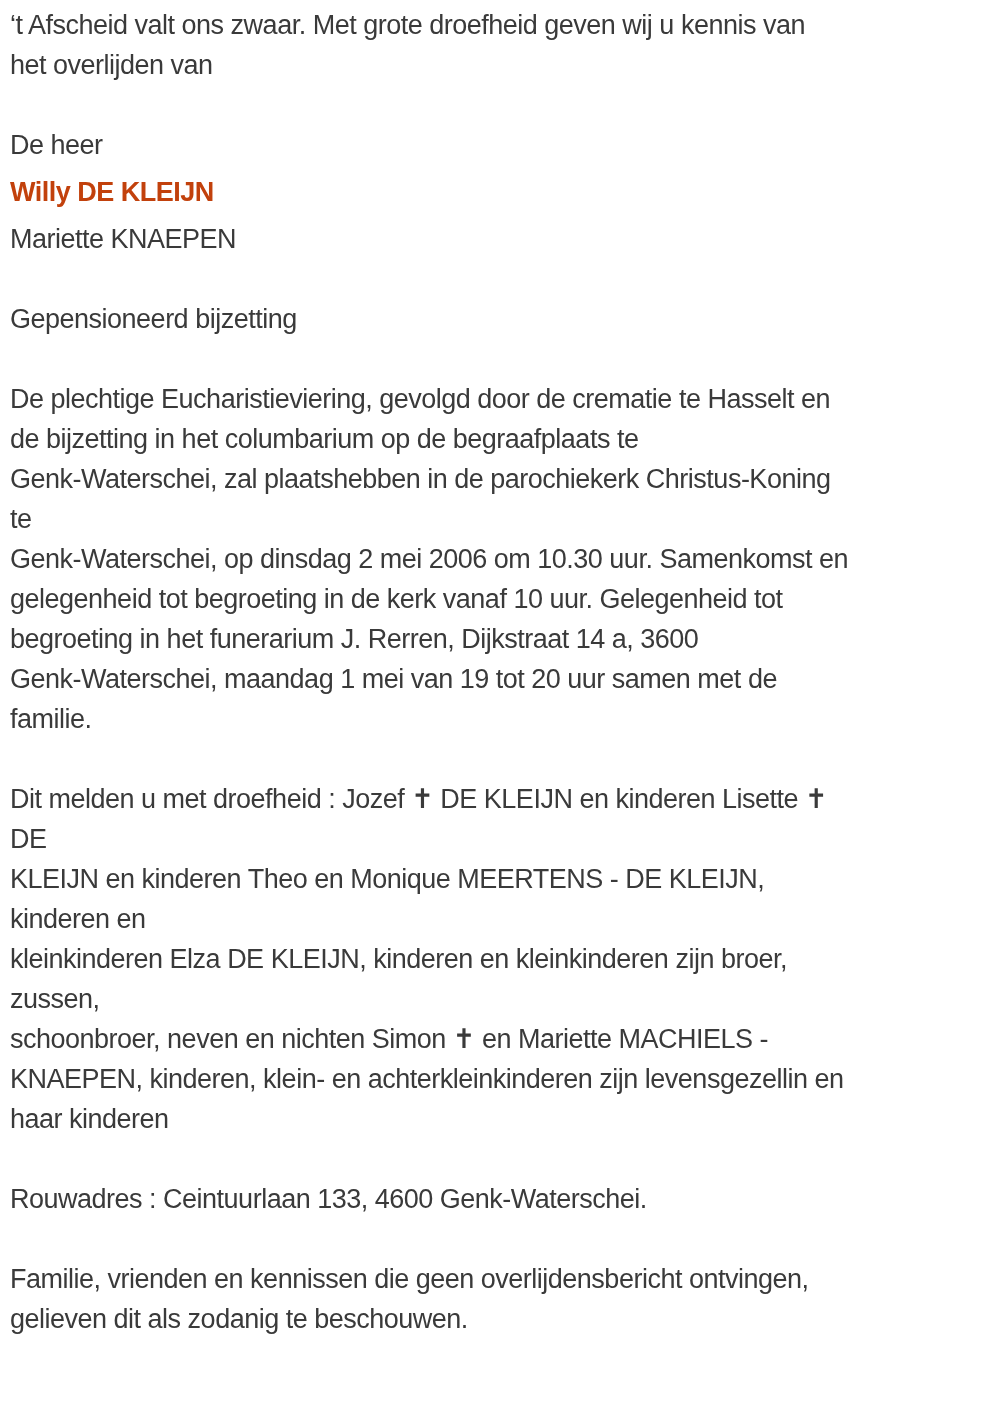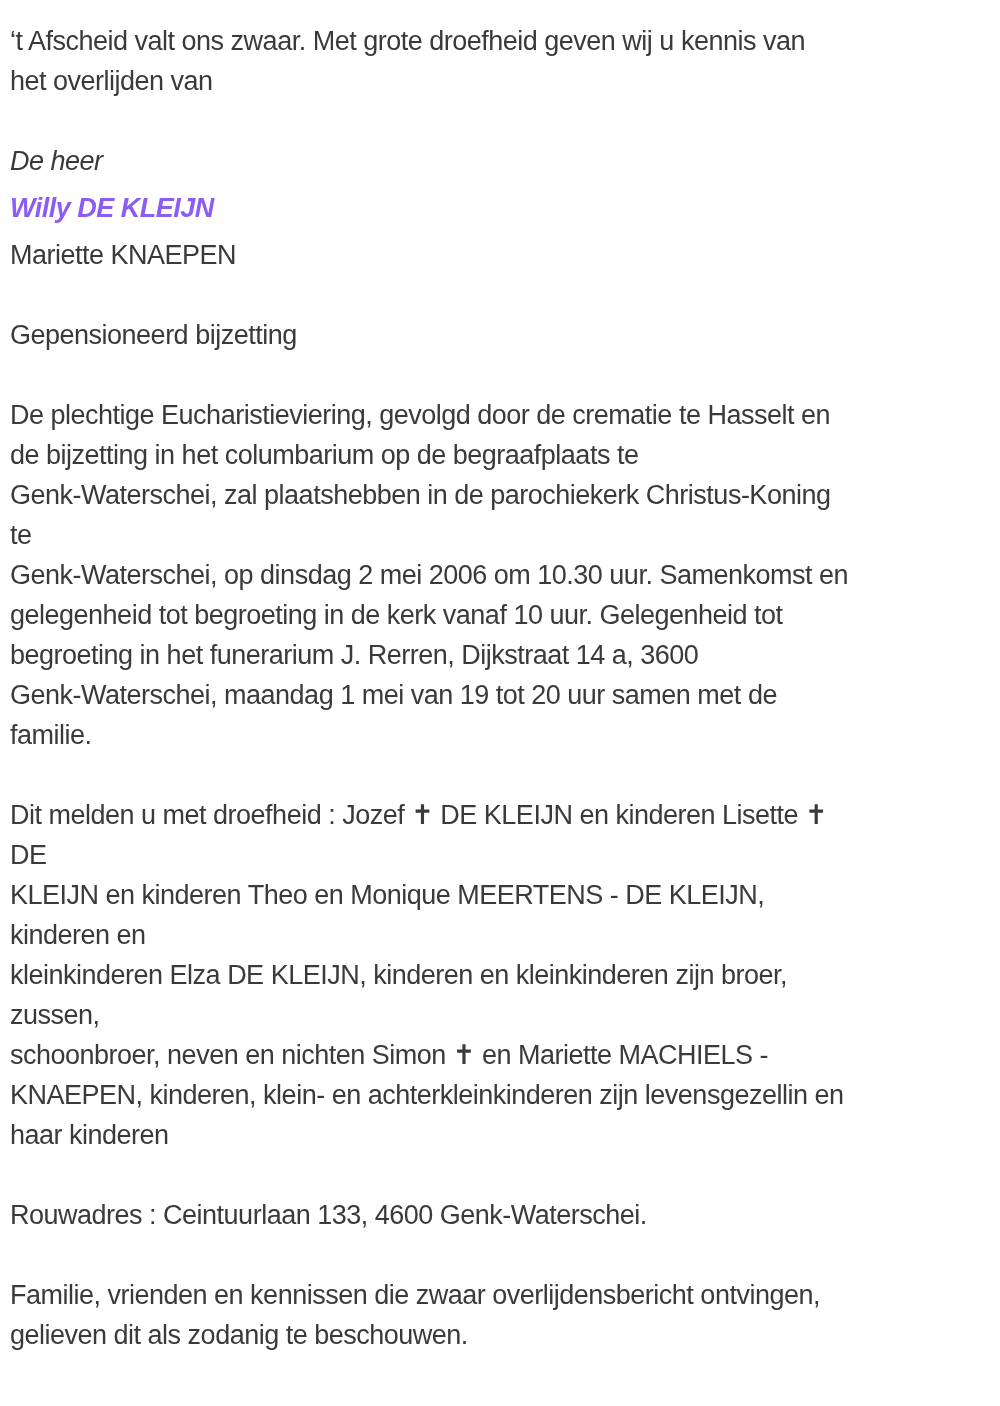--- a/index.html
+++ b/index.html
@@ -11,37 +11,35 @@
   body {
     font-family: "Liberation Sans", "DejaVu Sans", sans-serif;
     color: #3a3a3a;
     min-height: 1406px;
     width: 1000px;
   }
   .page {
     box-sizing: border-box;
     width: 860px;
     padding: 5px 5px 0 10px;
-    margin-top: 16px;
   }
   .page p {
     margin: 0 0 40px 0;
     max-width: 985px;
     font-size: 27px;
     line-height: 40px;
     letter-spacing: -0.5px;
     white-space: pre-line; 
   }
   .page p.tight {
     margin-bottom: 7px;
-    font-style: italic;
   }
   .page p.deceased {
     font-weight: bold;
-    color: #8b5cf6;
+    color: #c2410c;
   }
 </style>
 </head>
 <body>
 
 <article class="page">
   <p>‘t Afscheid valt ons zwaar. Met grote droefheid geven wij u kennis van
 het overlijden van</p>
 
   <p class="tight">De heer</p>
@@ -65,15 +63,15 @@
 
   <p>Dit melden u met droefheid : Jozef ✝ DE KLEIJN en kinderen Lisette ✝ DE
 KLEIJN en kinderen Theo en Monique MEERTENS - DE KLEIJN, kinderen en
 kleinkinderen Elza DE KLEIJN, kinderen en kleinkinderen zijn broer, zussen,
 schoonbroer, neven en nichten Simon ✝ en Mariette MACHIELS -
 KNAEPEN, kinderen, klein- en achterkleinkinderen zijn levensgezellin en
 haar kinderen</p>
 
   <p>Rouwadres : Ceintuurlaan 133, 4600 Genk-Waterschei.</p>
 
-  <p>Familie, vrienden en kennissen die zwaar overlijdensbericht ontvingen,
+  <p>Familie, vrienden en kennissen die geen overlijdensbericht ontvingen,
 gelieven dit als zodanig te beschouwen.</p>
 </article>
 
 </body></html>

